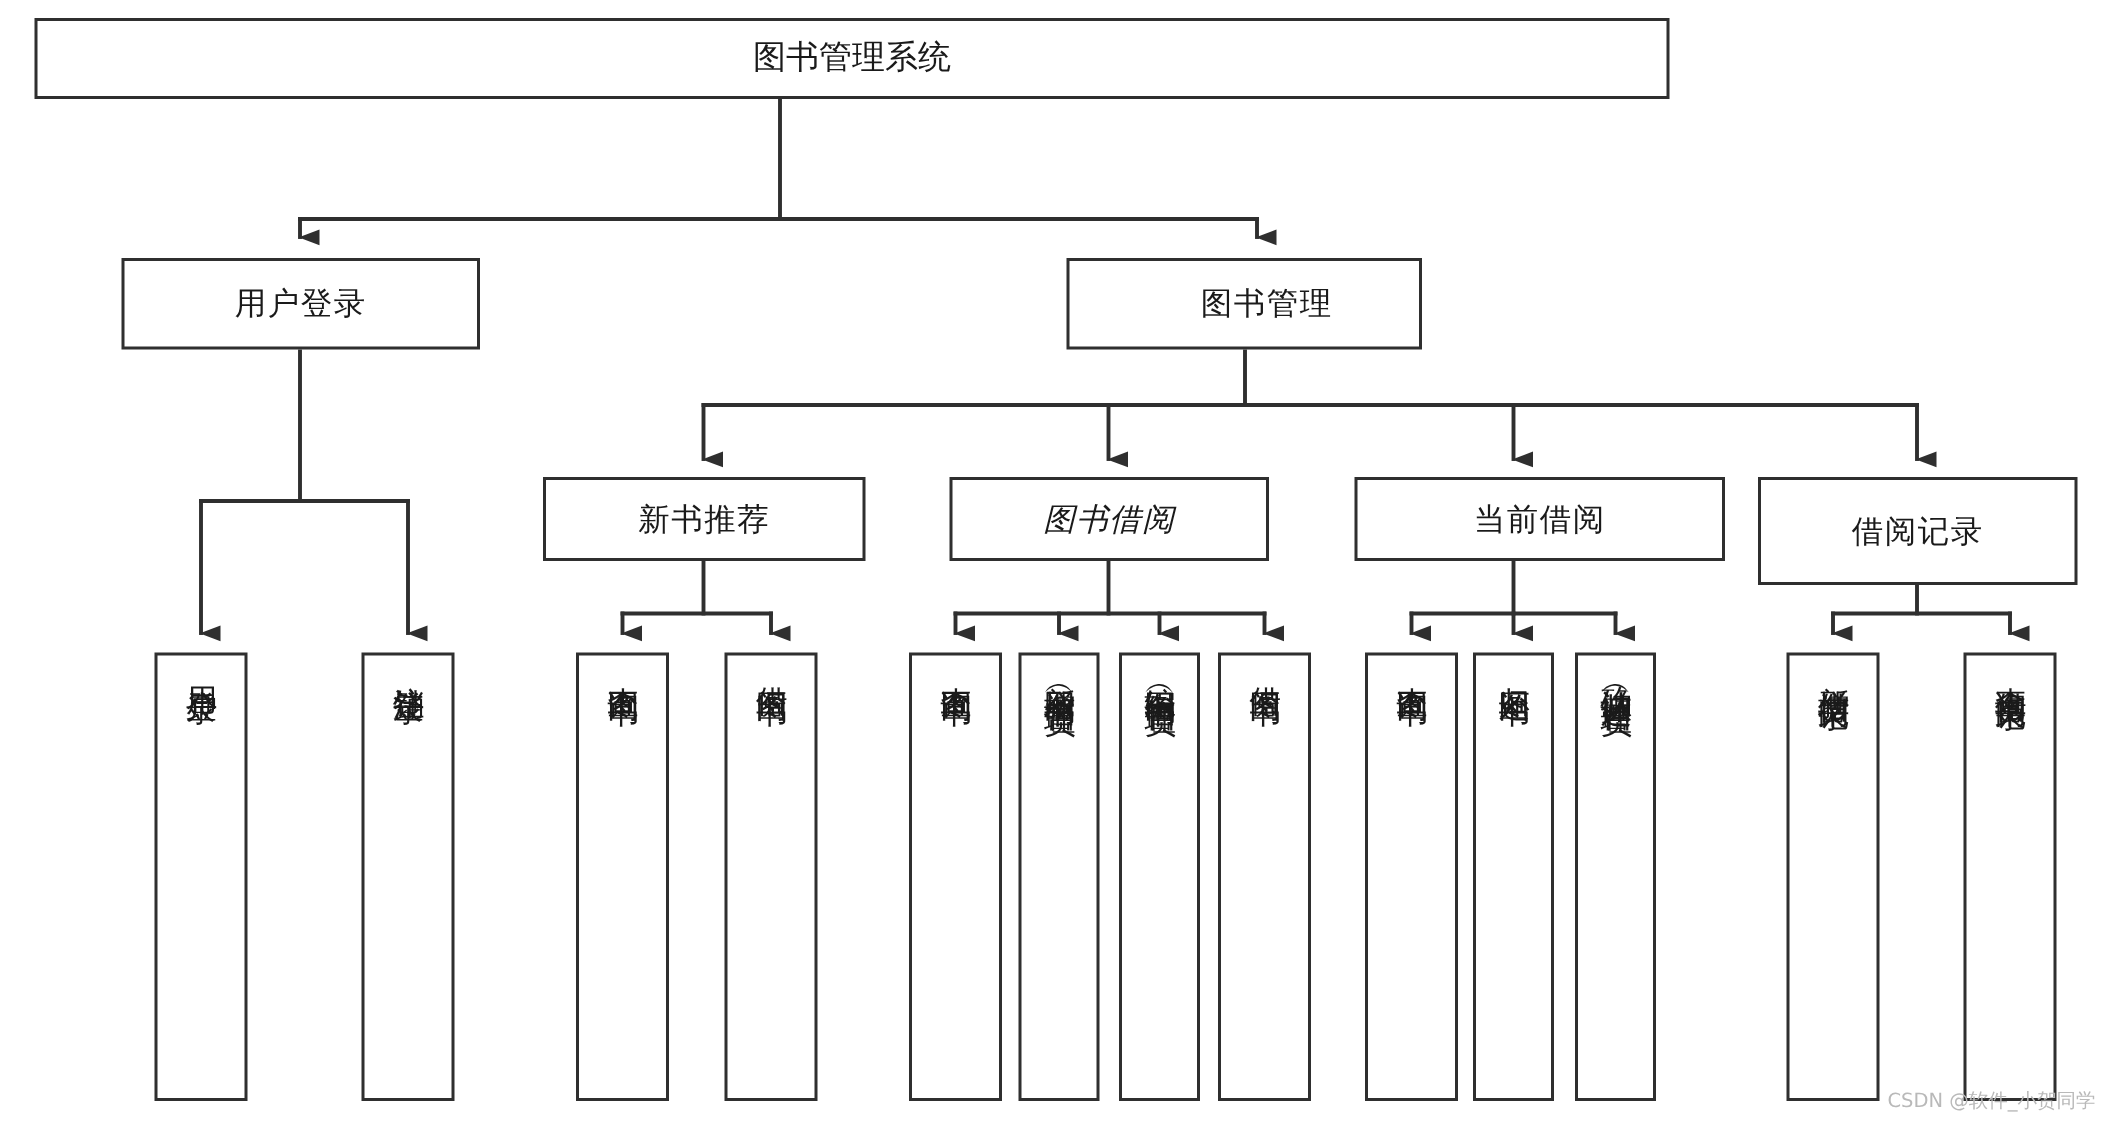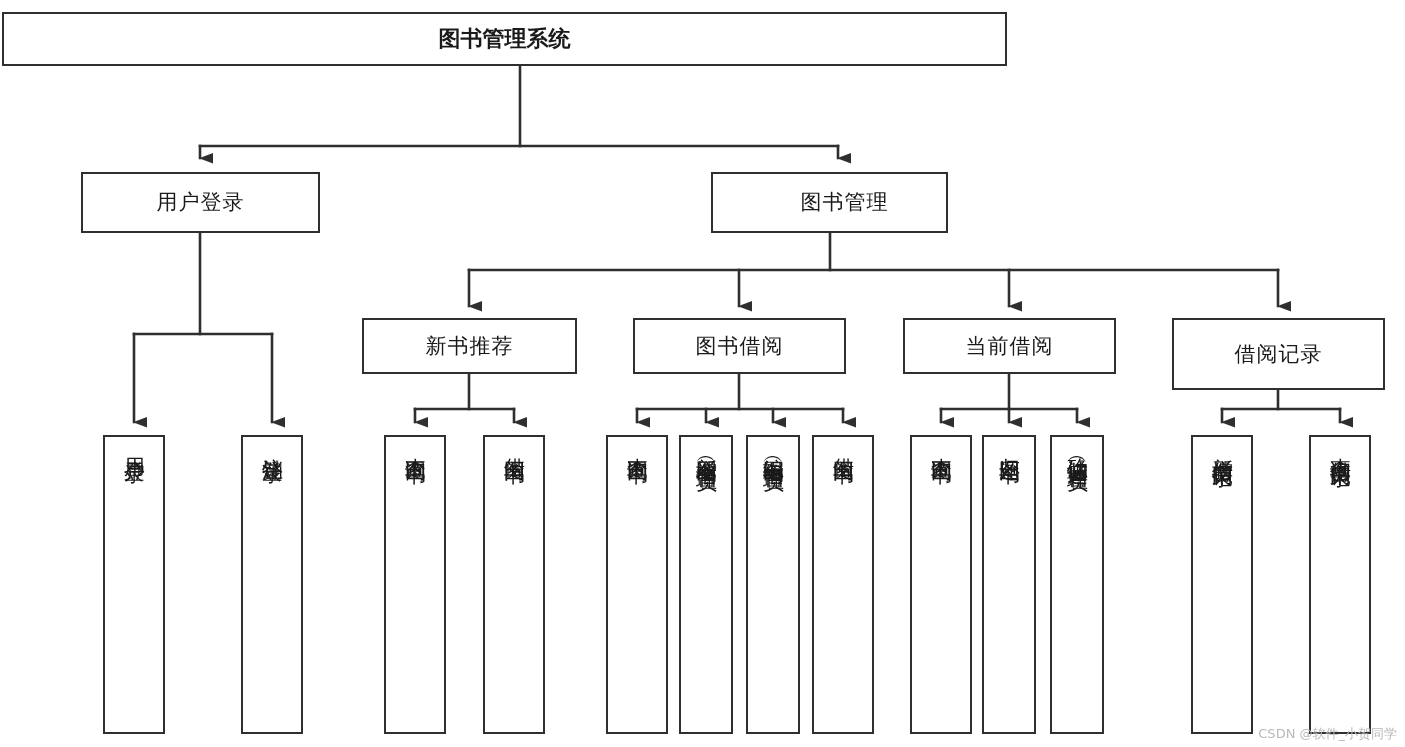--- a/index.html
+++ b/index.html
@@ -101,41 +101,41 @@
       <path d="M1009 409 L1009 422" marker-end="url(#arrow)"></path>
       <path d="M1077 409 L1077 422" marker-end="url(#arrow)"></path>
 
       <path d="M1278 374 L1278 409"></path>
       <path d="M1222 409 L1340 409"></path>
       <path d="M1222 409 L1222 422" marker-end="url(#arrow)"></path>
       <path d="M1340 409 L1340 422" marker-end="url(#arrow)"></path>
     </g>
   </svg>
 
-  <div class="node root" style="left:2px;top:12px;width:1005px;height:54px;font-weight:bold;">
+  <div class="node root" style="left:23px;top:12px;width:1090px;height:54px;">
     <span>图书管理系统</span>
   </div>
 
   <div class="node h" style="left:81px;top:172px;width:239px;height:61px;">
     <span>用户登录</span>
   </div>
 
   <div class="node h" style="left:711px;top:172px;width:237px;height:61px;padding-left:30px;">
     <span>图书管理</span>
   </div>
 
   <div class="node h" style="left:362px;top:318px;width:215px;height:56px;">
     <span>新书推荐</span>
   </div>
 
-  <div class="node h" style="left:633px;top:318px;width:213px;height:56px;">
+  <div class="node h" style="left:633px;top:318px;width:213px;height:56px;font-style:italic;">
     <span>图书借阅</span>
   </div>
 
-  <div class="node h" style="left:903px;top:318px;width:213px;height:56px;">
+  <div class="node h" style="left:903px;top:318px;width:247px;height:56px;">
     <span>当前借阅</span>
   </div>
 
   <div class="node h" style="left:1172px;top:318px;width:213px;height:72px;">
     <span>借阅记录</span>
   </div>
 
   <div class="node v" style="left:103px;top:435px;width:62px;height:299px;">
     <span class="vtext">用户登录</span>
   </div>

